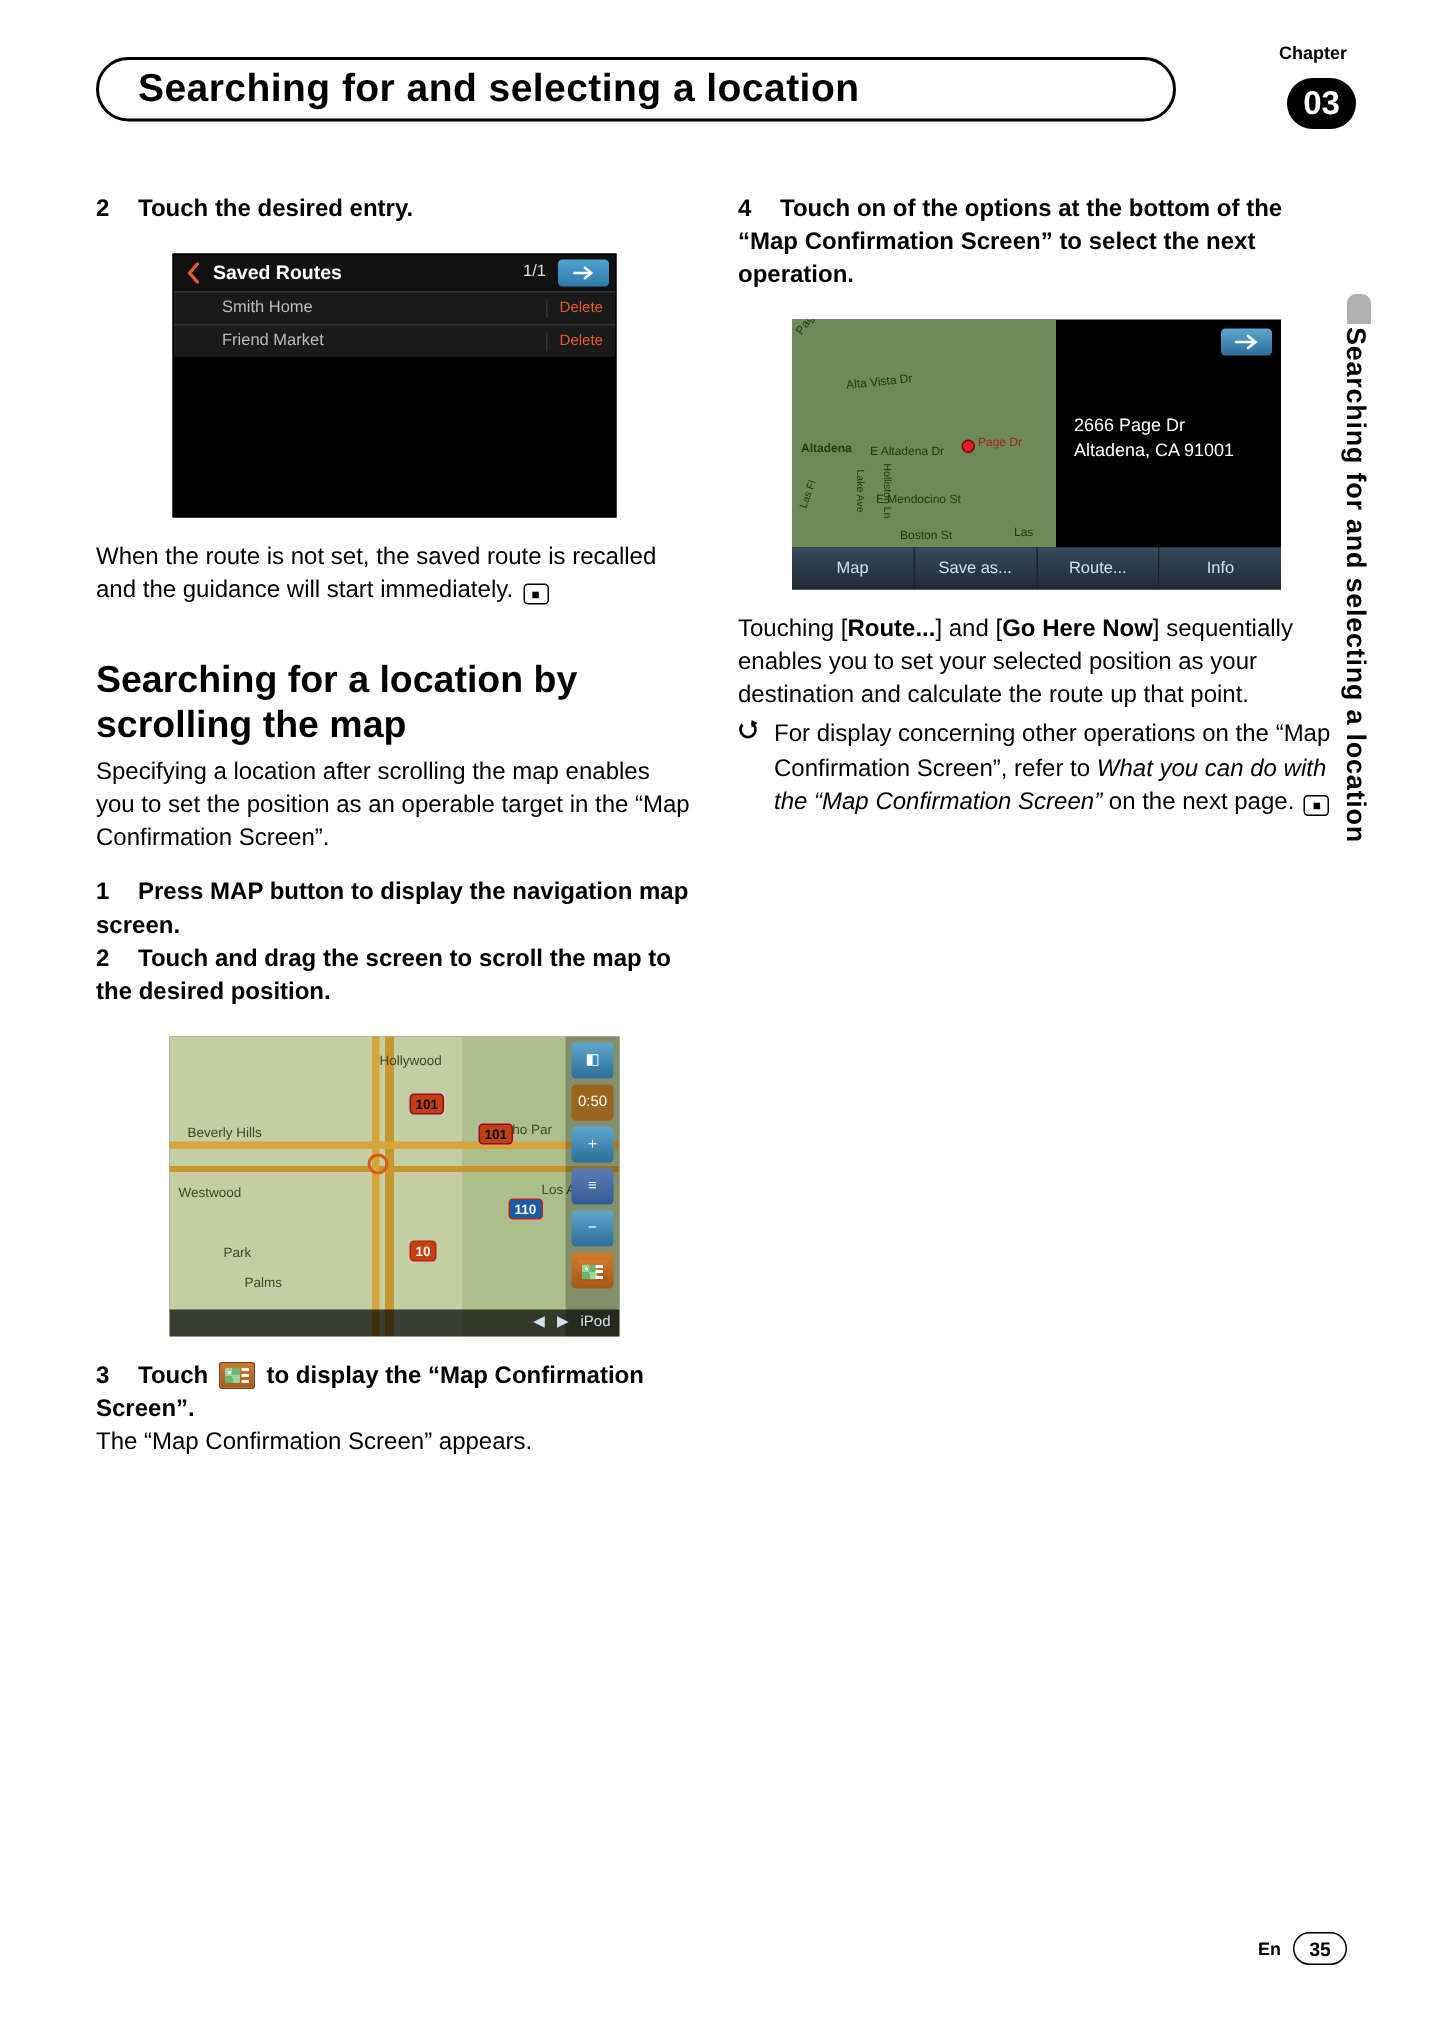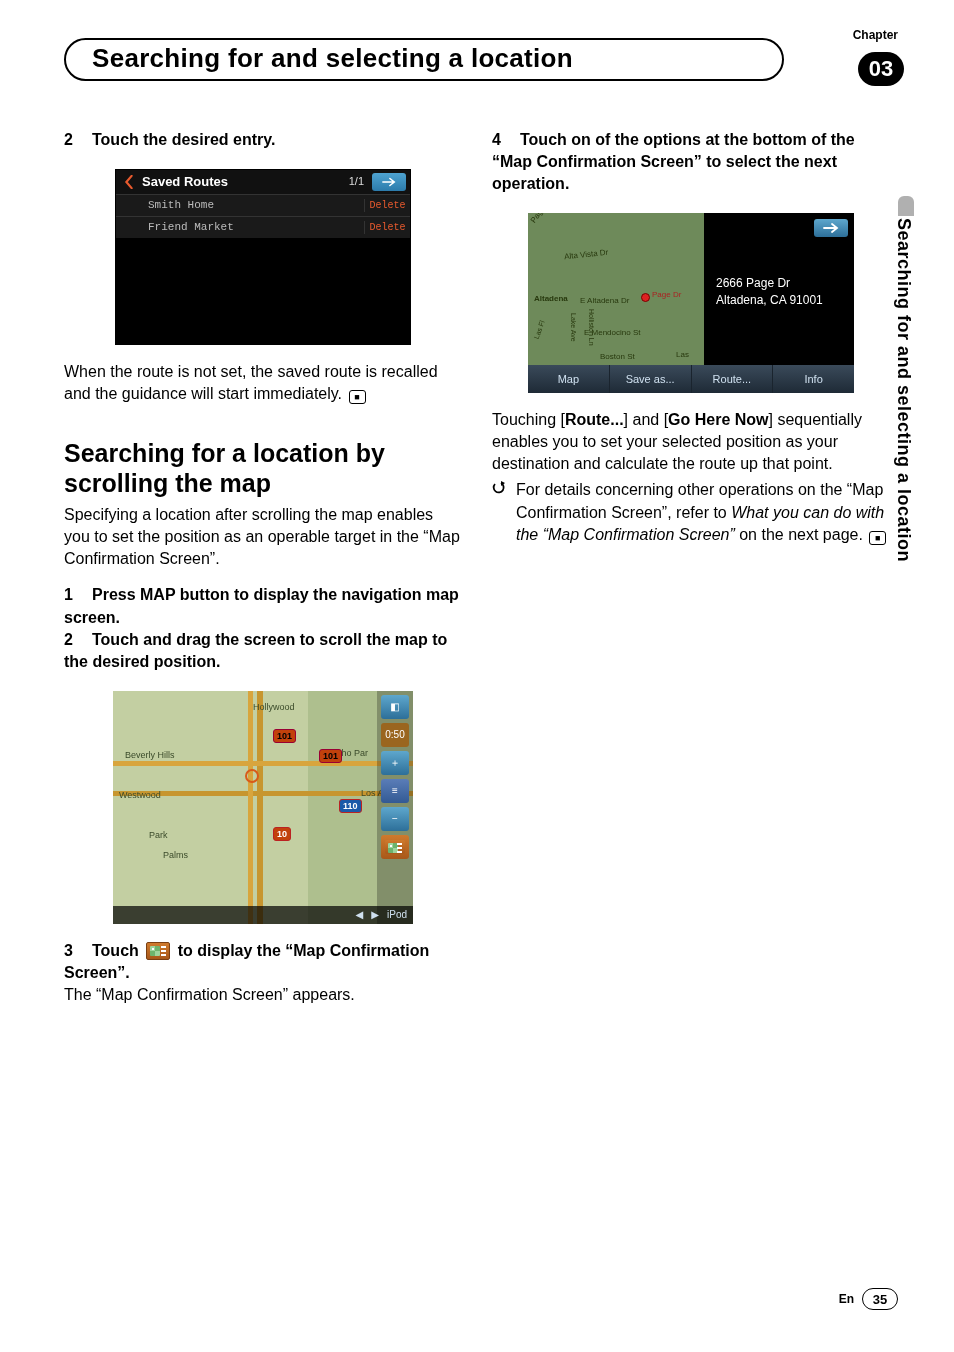--- a/index.html
+++ b/index.html
@@ -53,26 +53,26 @@
     margin: 18px auto 16px auto; width: 296px; height: 176px;
     background: #000; color: #fff; border: 1px solid #000;
     font-size: 12px; position: relative;
   }
   .sr-header { display: flex; align-items: center; height: 24px; background: #111; }
   .sr-back { width: 18px; height: 18px; margin: 0 4px; display: flex; align-items: center; justify-content: center; color: #e85a2e; font-weight: bold; font-size: 15px; }
   .sr-title { font-weight: bold; font-size: 13px; flex: 1; }
   .sr-count { font-size: 11px; margin-right: 8px; color: #ddd; }
   .sr-next { width: 34px; height: 18px; margin-right: 4px; background: linear-gradient(#4ea3d1,#2c7bab); border-radius: 3px; display: flex; align-items: center; justify-content: center; }
   .sr-next svg { width: 14px; height: 10px; }
-  .sr-row { display: flex; align-items: center; height: 22px; border-top: 1px solid #333; background: #1a1a1a; font-family: Liberation Mono, monospace; }
+  .sr-row { display: flex; align-items: center; height: 22px; border-top: 1px solid #333; background: #1a1a1a; }
   .sr-row .lbl { flex: 1; padding-left: 32px; color: #bbb; font-size: 11px; }
   .sr-row .del { width: 46px; text-align: center; color: #e85a2e; font-size: 10px; border-left: 1px solid #333; }
 
   .map-fig {
-    margin: 18px auto 14px auto; width: 300px; height: 233px;
+    margin: 18px auto 14px auto; width: 300px; height: 200px;
     background: #4a4a4a; position: relative; overflow: hidden;
     font-size: 10px; color: #333;
   }
   .map-fig .map-bg {
     position: absolute; inset: 0;
     background:
       linear-gradient(90deg, transparent 48%, #c7962f 48%, #c7962f 50%, transparent 50%),
       linear-gradient(0deg, transparent 55%, #c7962f 55%, #c7962f 57%, transparent 57%),
       linear-gradient(90deg, #c3cfa2 0%, #c3cfa2 65%, #aebf8e 65%),
       #c3cfa2;
@@ -309,21 +309,21 @@
       </p>
 
       <div class="bullet-row body-text">
         <div class="bullet-icon">
           <svg width="18" height="14" viewBox="0 0 18 14">
               <path d="M3 3 A5 5 0 1 0 9 2" fill="none" stroke="#000" stroke-width="1.8"></path>
               <path d="M9 0 L13 2 L9 5 Z" fill="#000"></path>
             </svg>
         </div>
         <div>
-          <span>For details concerning other operations on the “Map Confirmation Screen”, refer to </span><span class="italic">What you can do with the “Map Confirmation Screen”</span><span> on the next page.</span>
+          <span>For display concerning other operations on the “Map Confirmation Screen”, refer to </span><span class="italic">What you can do with the “Map Confirmation Screen”</span><span> on the next page.</span>
           <span class="endmark">■</span>
         </div>
       </div>
 
     </div>
   </div>
 
 </div>
 
 <div class="footer">

